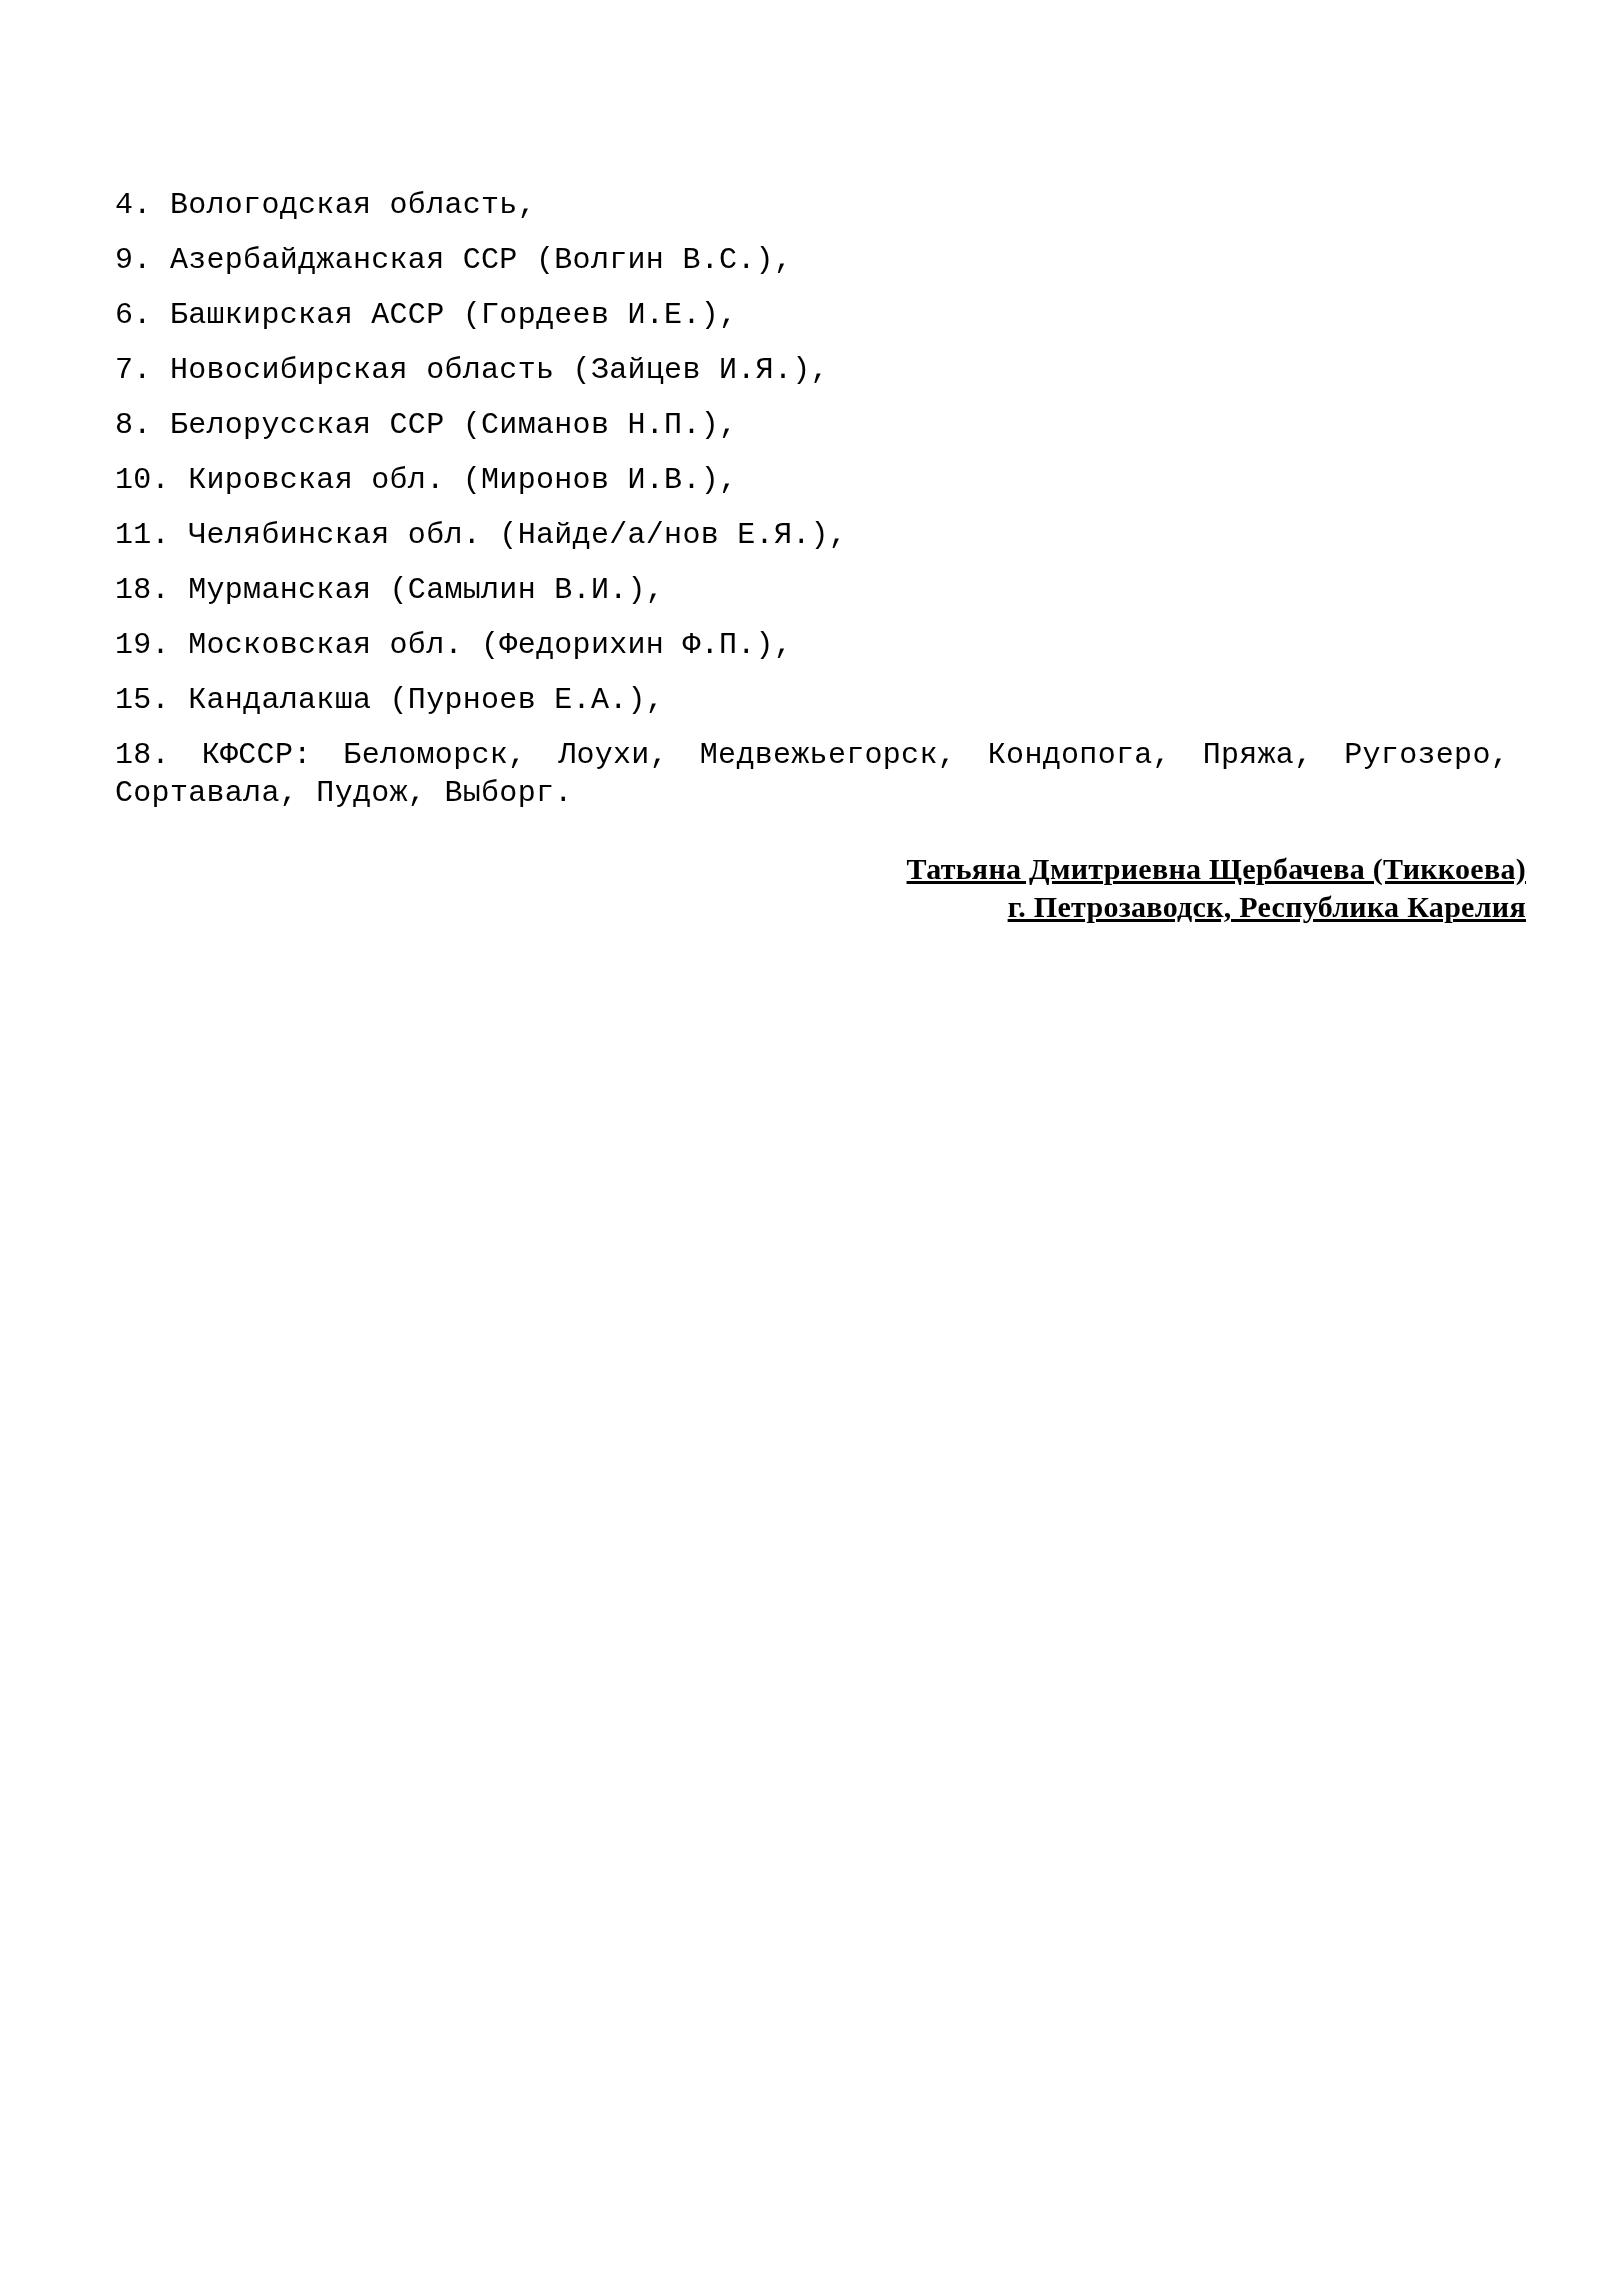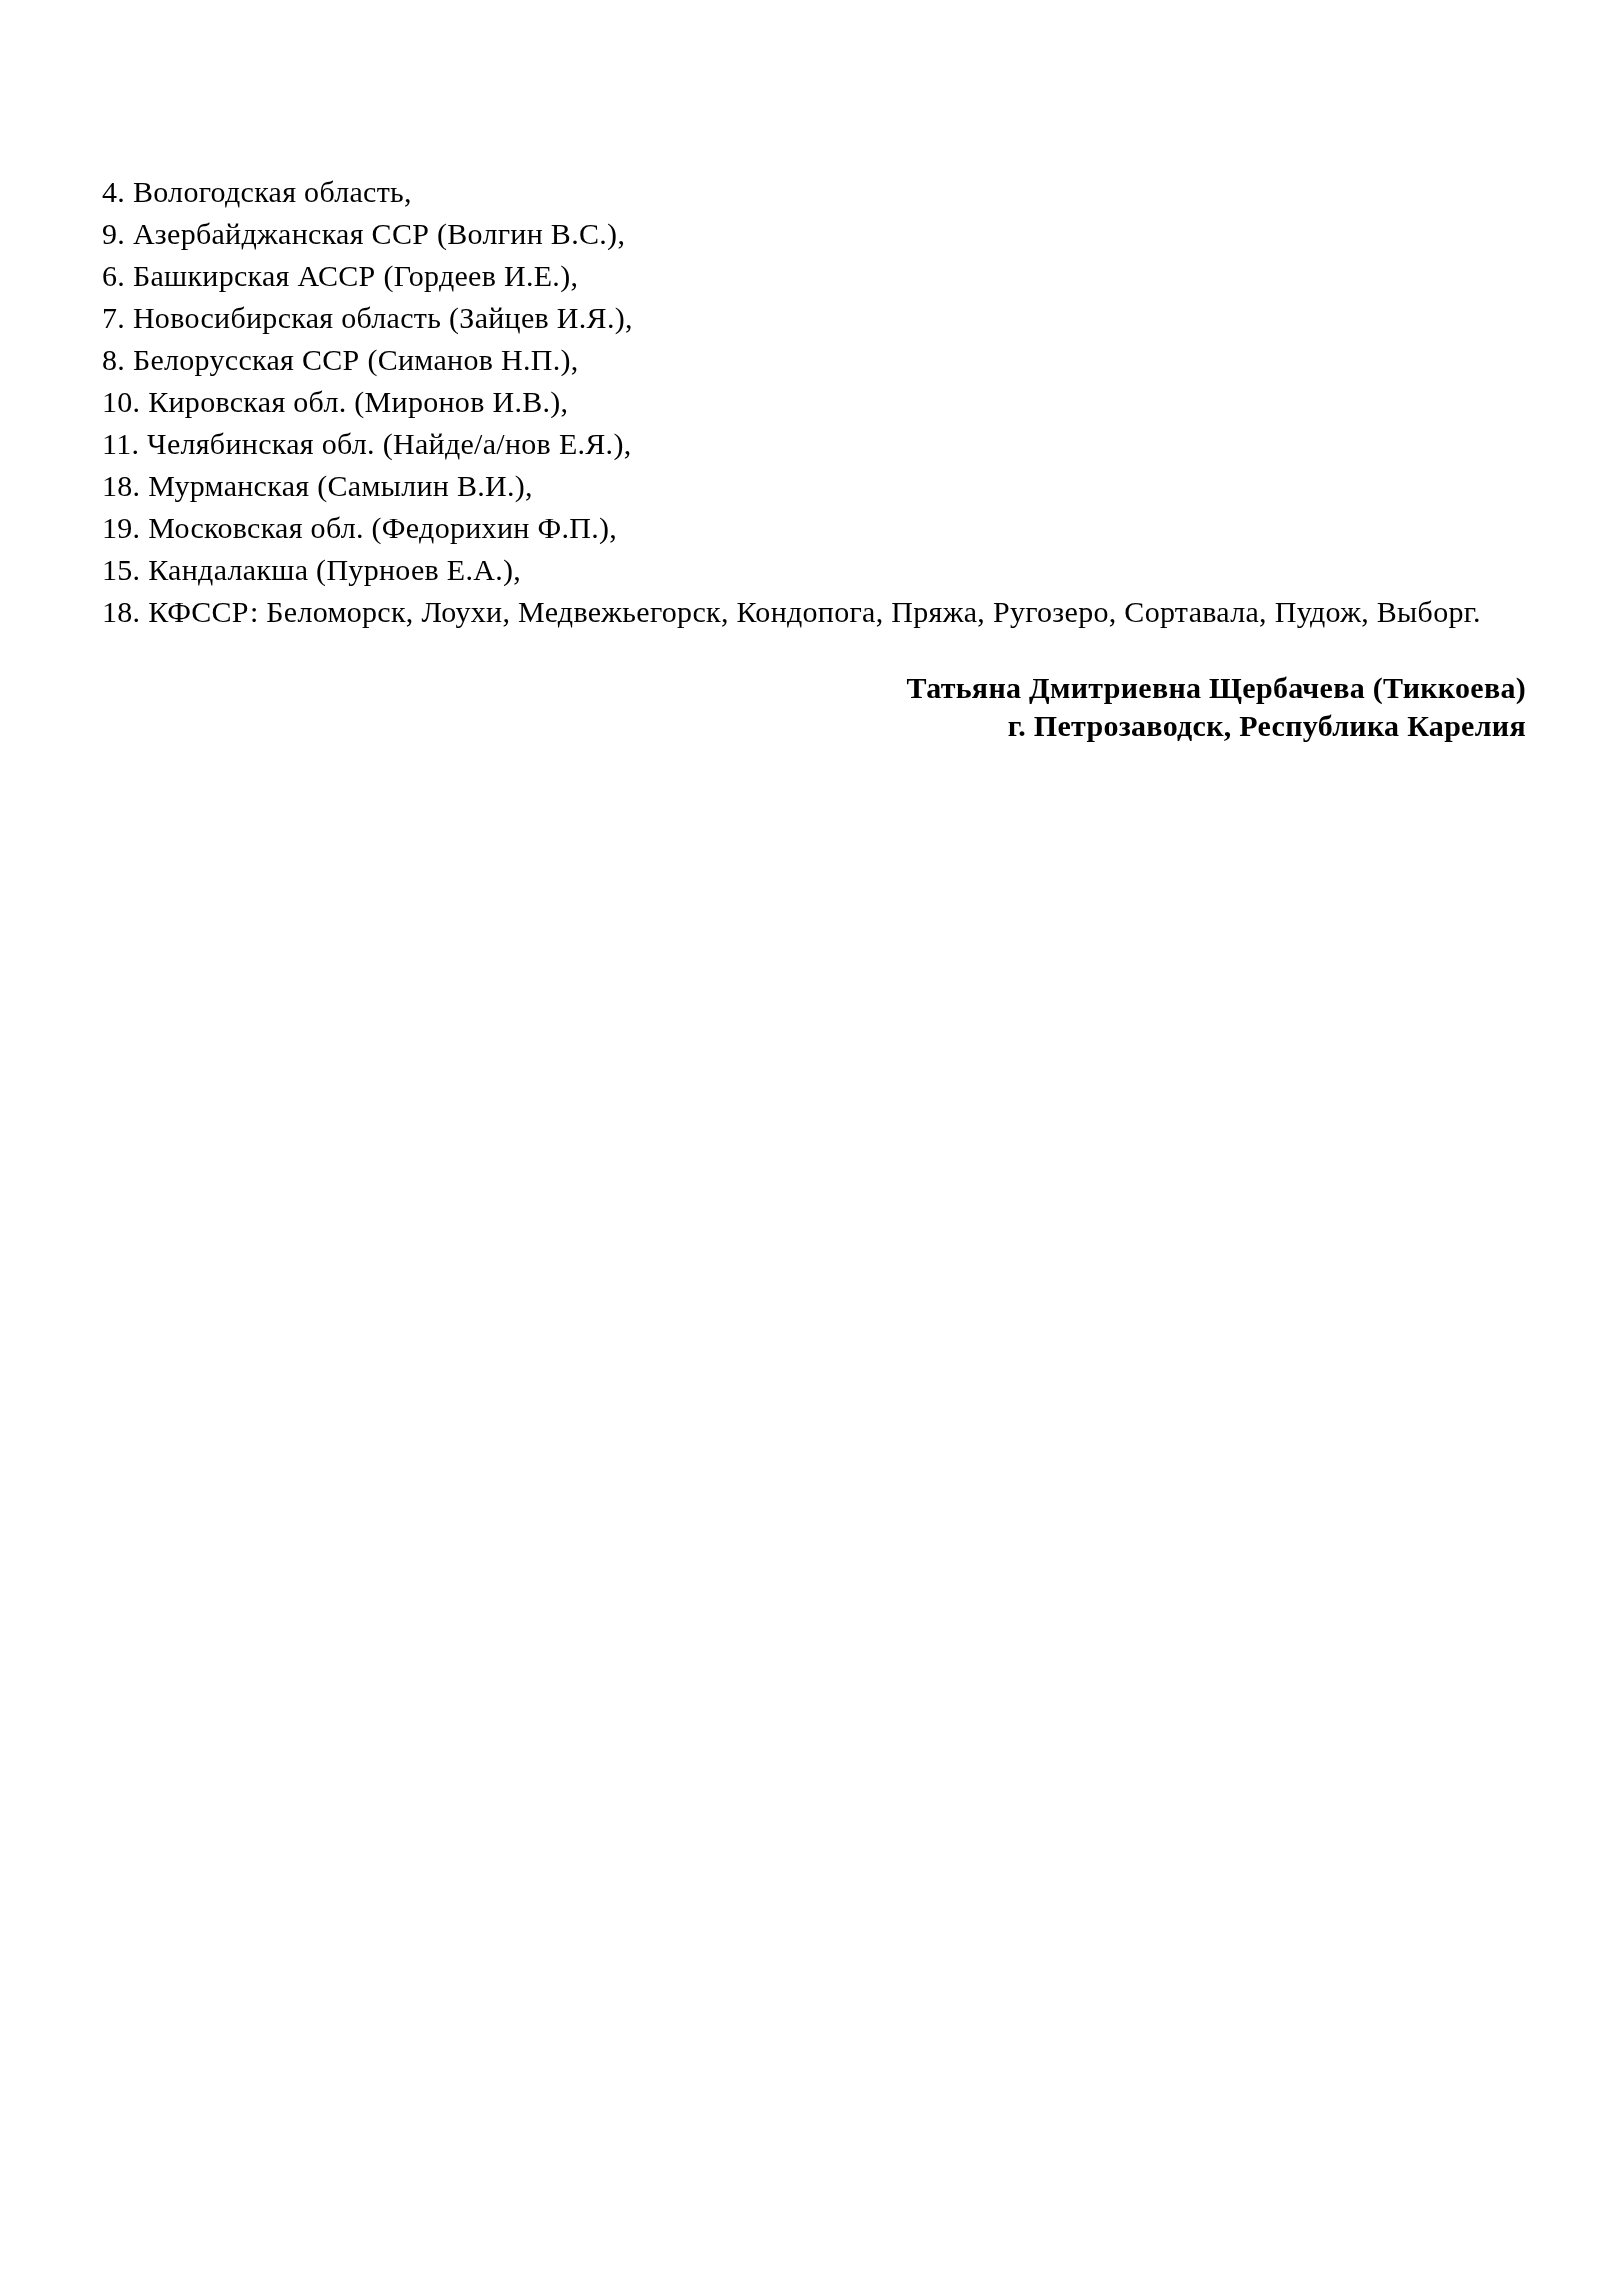--- a/index.html
+++ b/index.html
@@ -12,40 +12,42 @@
     width: 1623px;
     height: 2295px;
     background: #ffffff;
     color: #000000;
     font-family: "Liberation Serif", "DejaVu Serif", serif;
     box-sizing: border-box;
     padding: 169px 97px 0 98px;
     overflow: hidden;
   }
   .doc-list p {
-    margin: 4px;
+    margin: 17px;
     font-size: 30px;
     line-height: 38px;
     white-space: nowrap;
     letter-spacing: 0.3px;
+    font-family: Liberation Mono, monospace;
   }
   .doc-list p.justify {
     white-space: normal;
     text-align: justify;
   }
   .signature {
     margin-top: 38px;
     text-align: right;
     font-weight: bold;
   }
   .signature p {
     margin: 0;
     font-size: 30px;
     line-height: 38px;
     letter-spacing: 0.3px;
+    text-decoration: underline;
   }
 </style>
 </head>
 <body>
 
 <div class="page">
   <div class="doc-list">
     <p>4. Вологодская область,</p>
     <p>9. Азербайджанская ССР (Волгин В.С.),</p>
     <p>6. Башкирская АССР (Гордеев И.Е.),</p>

